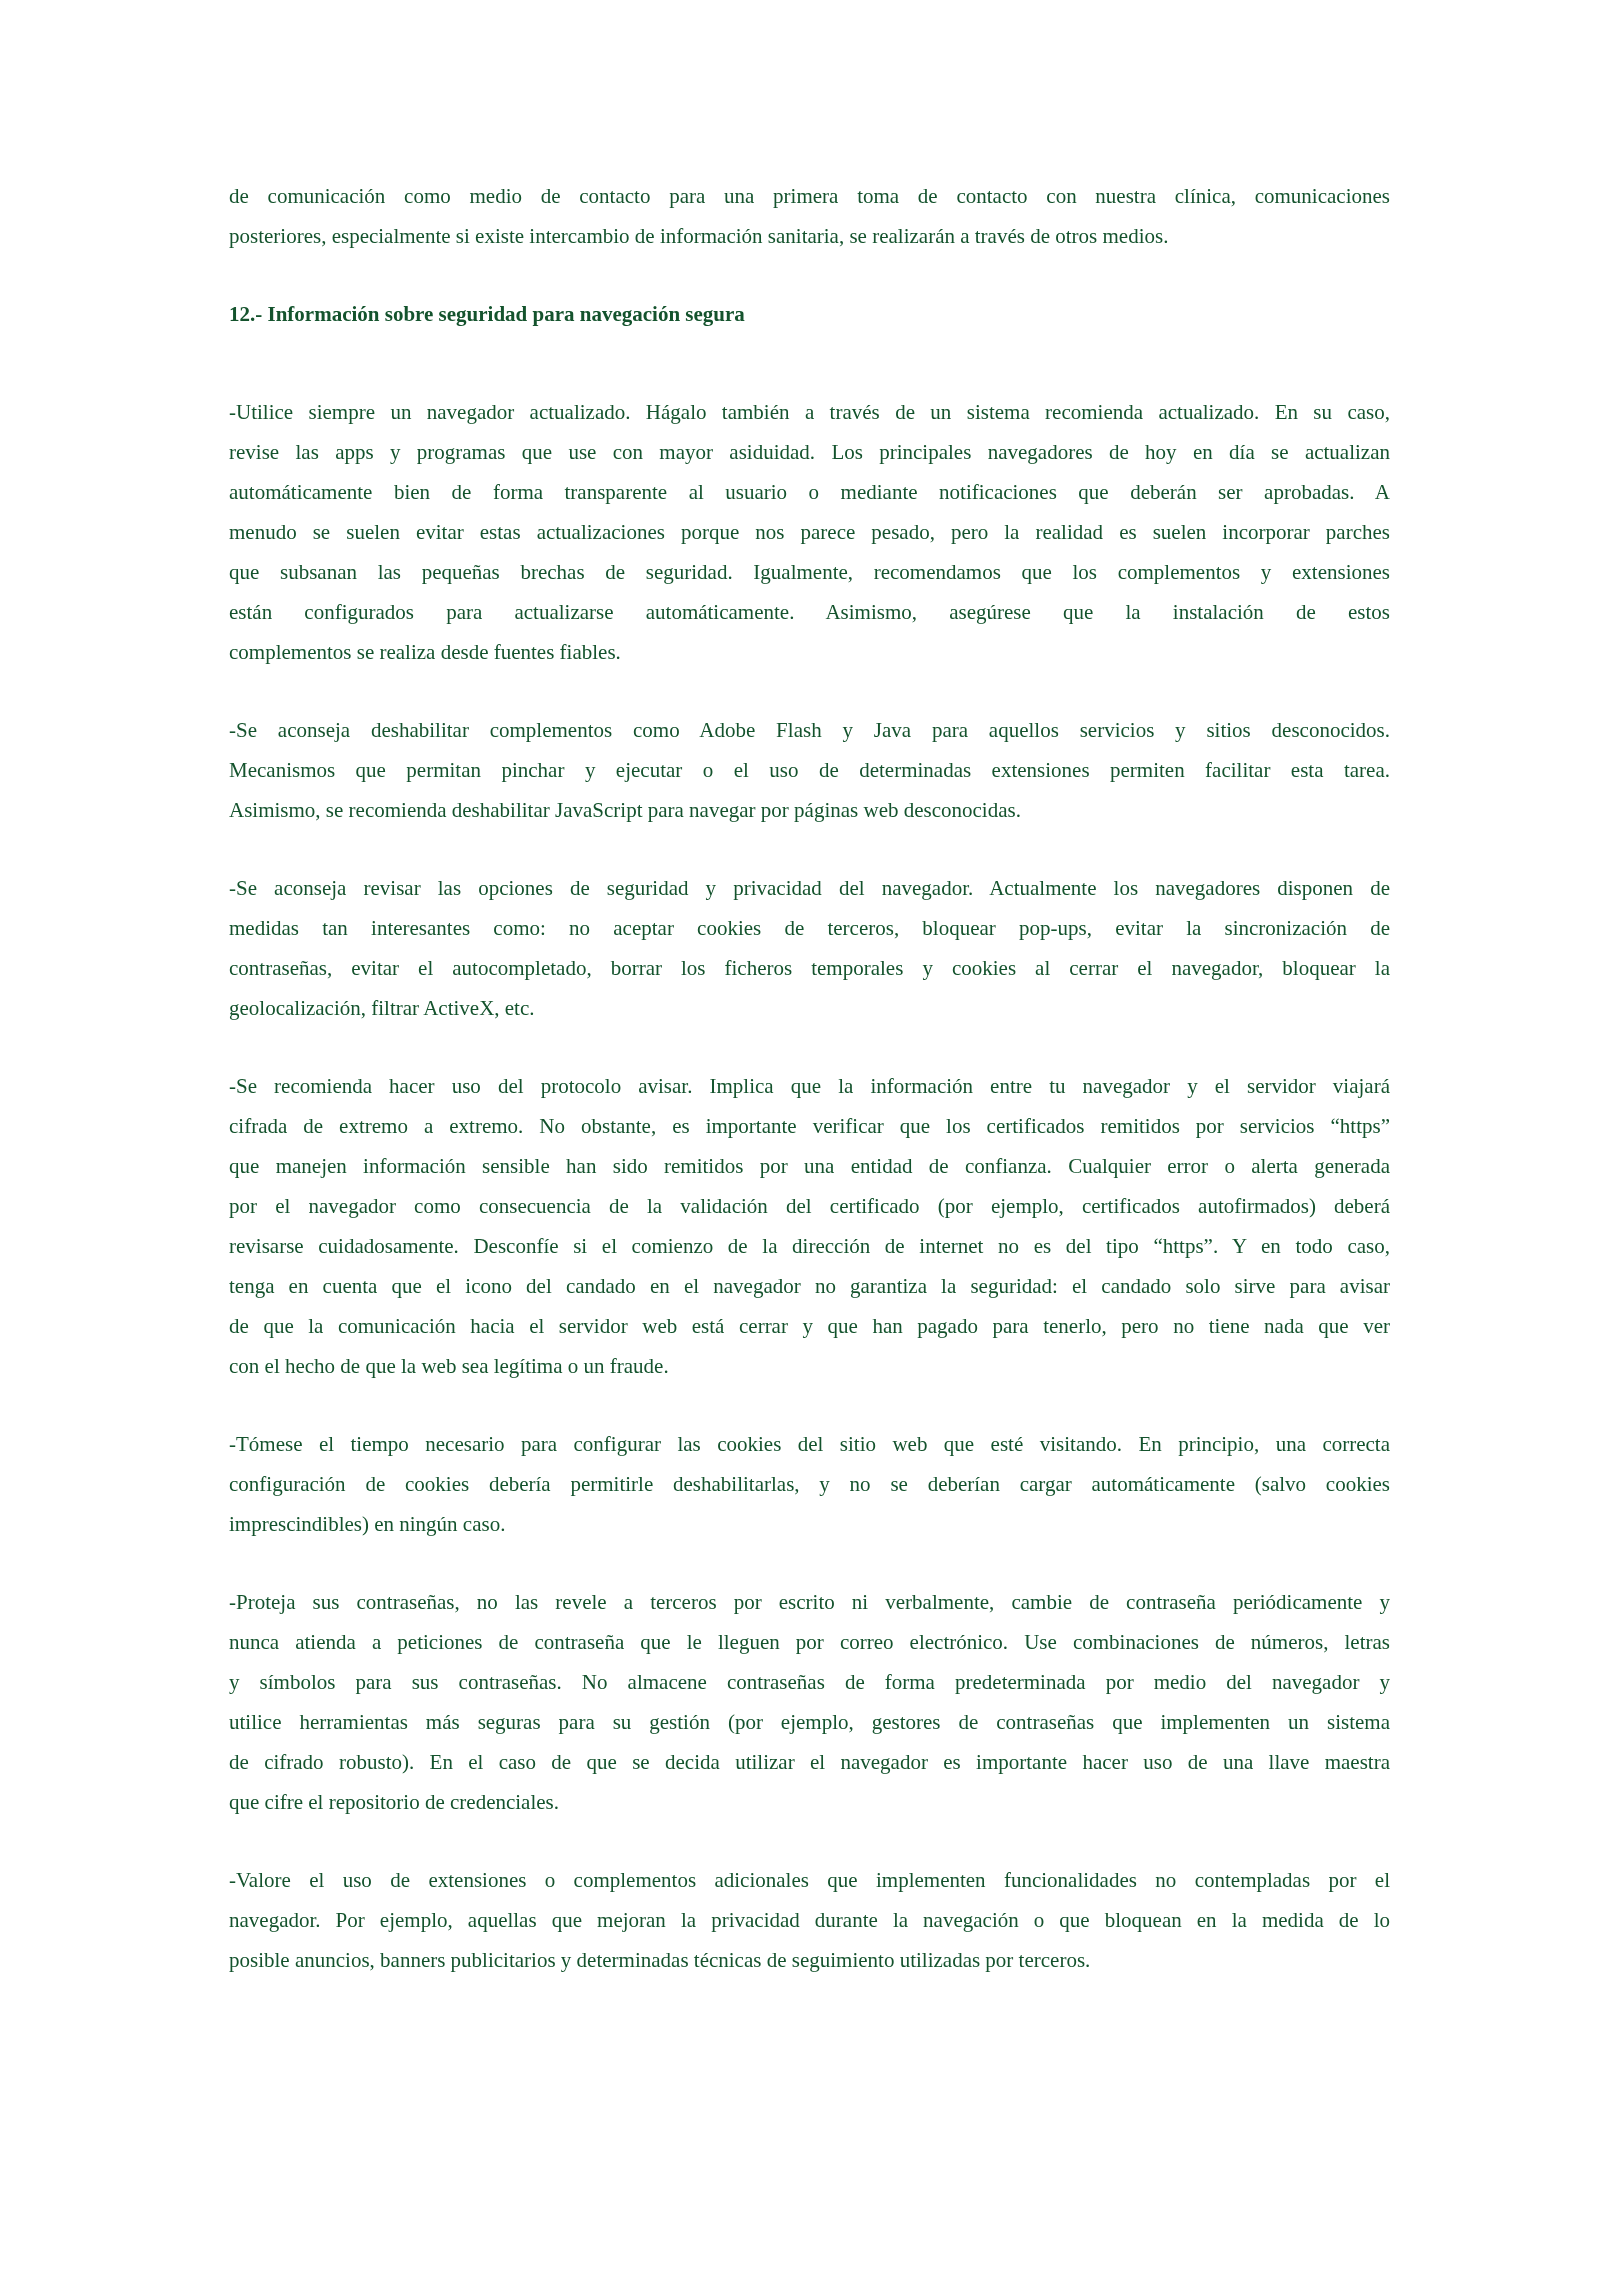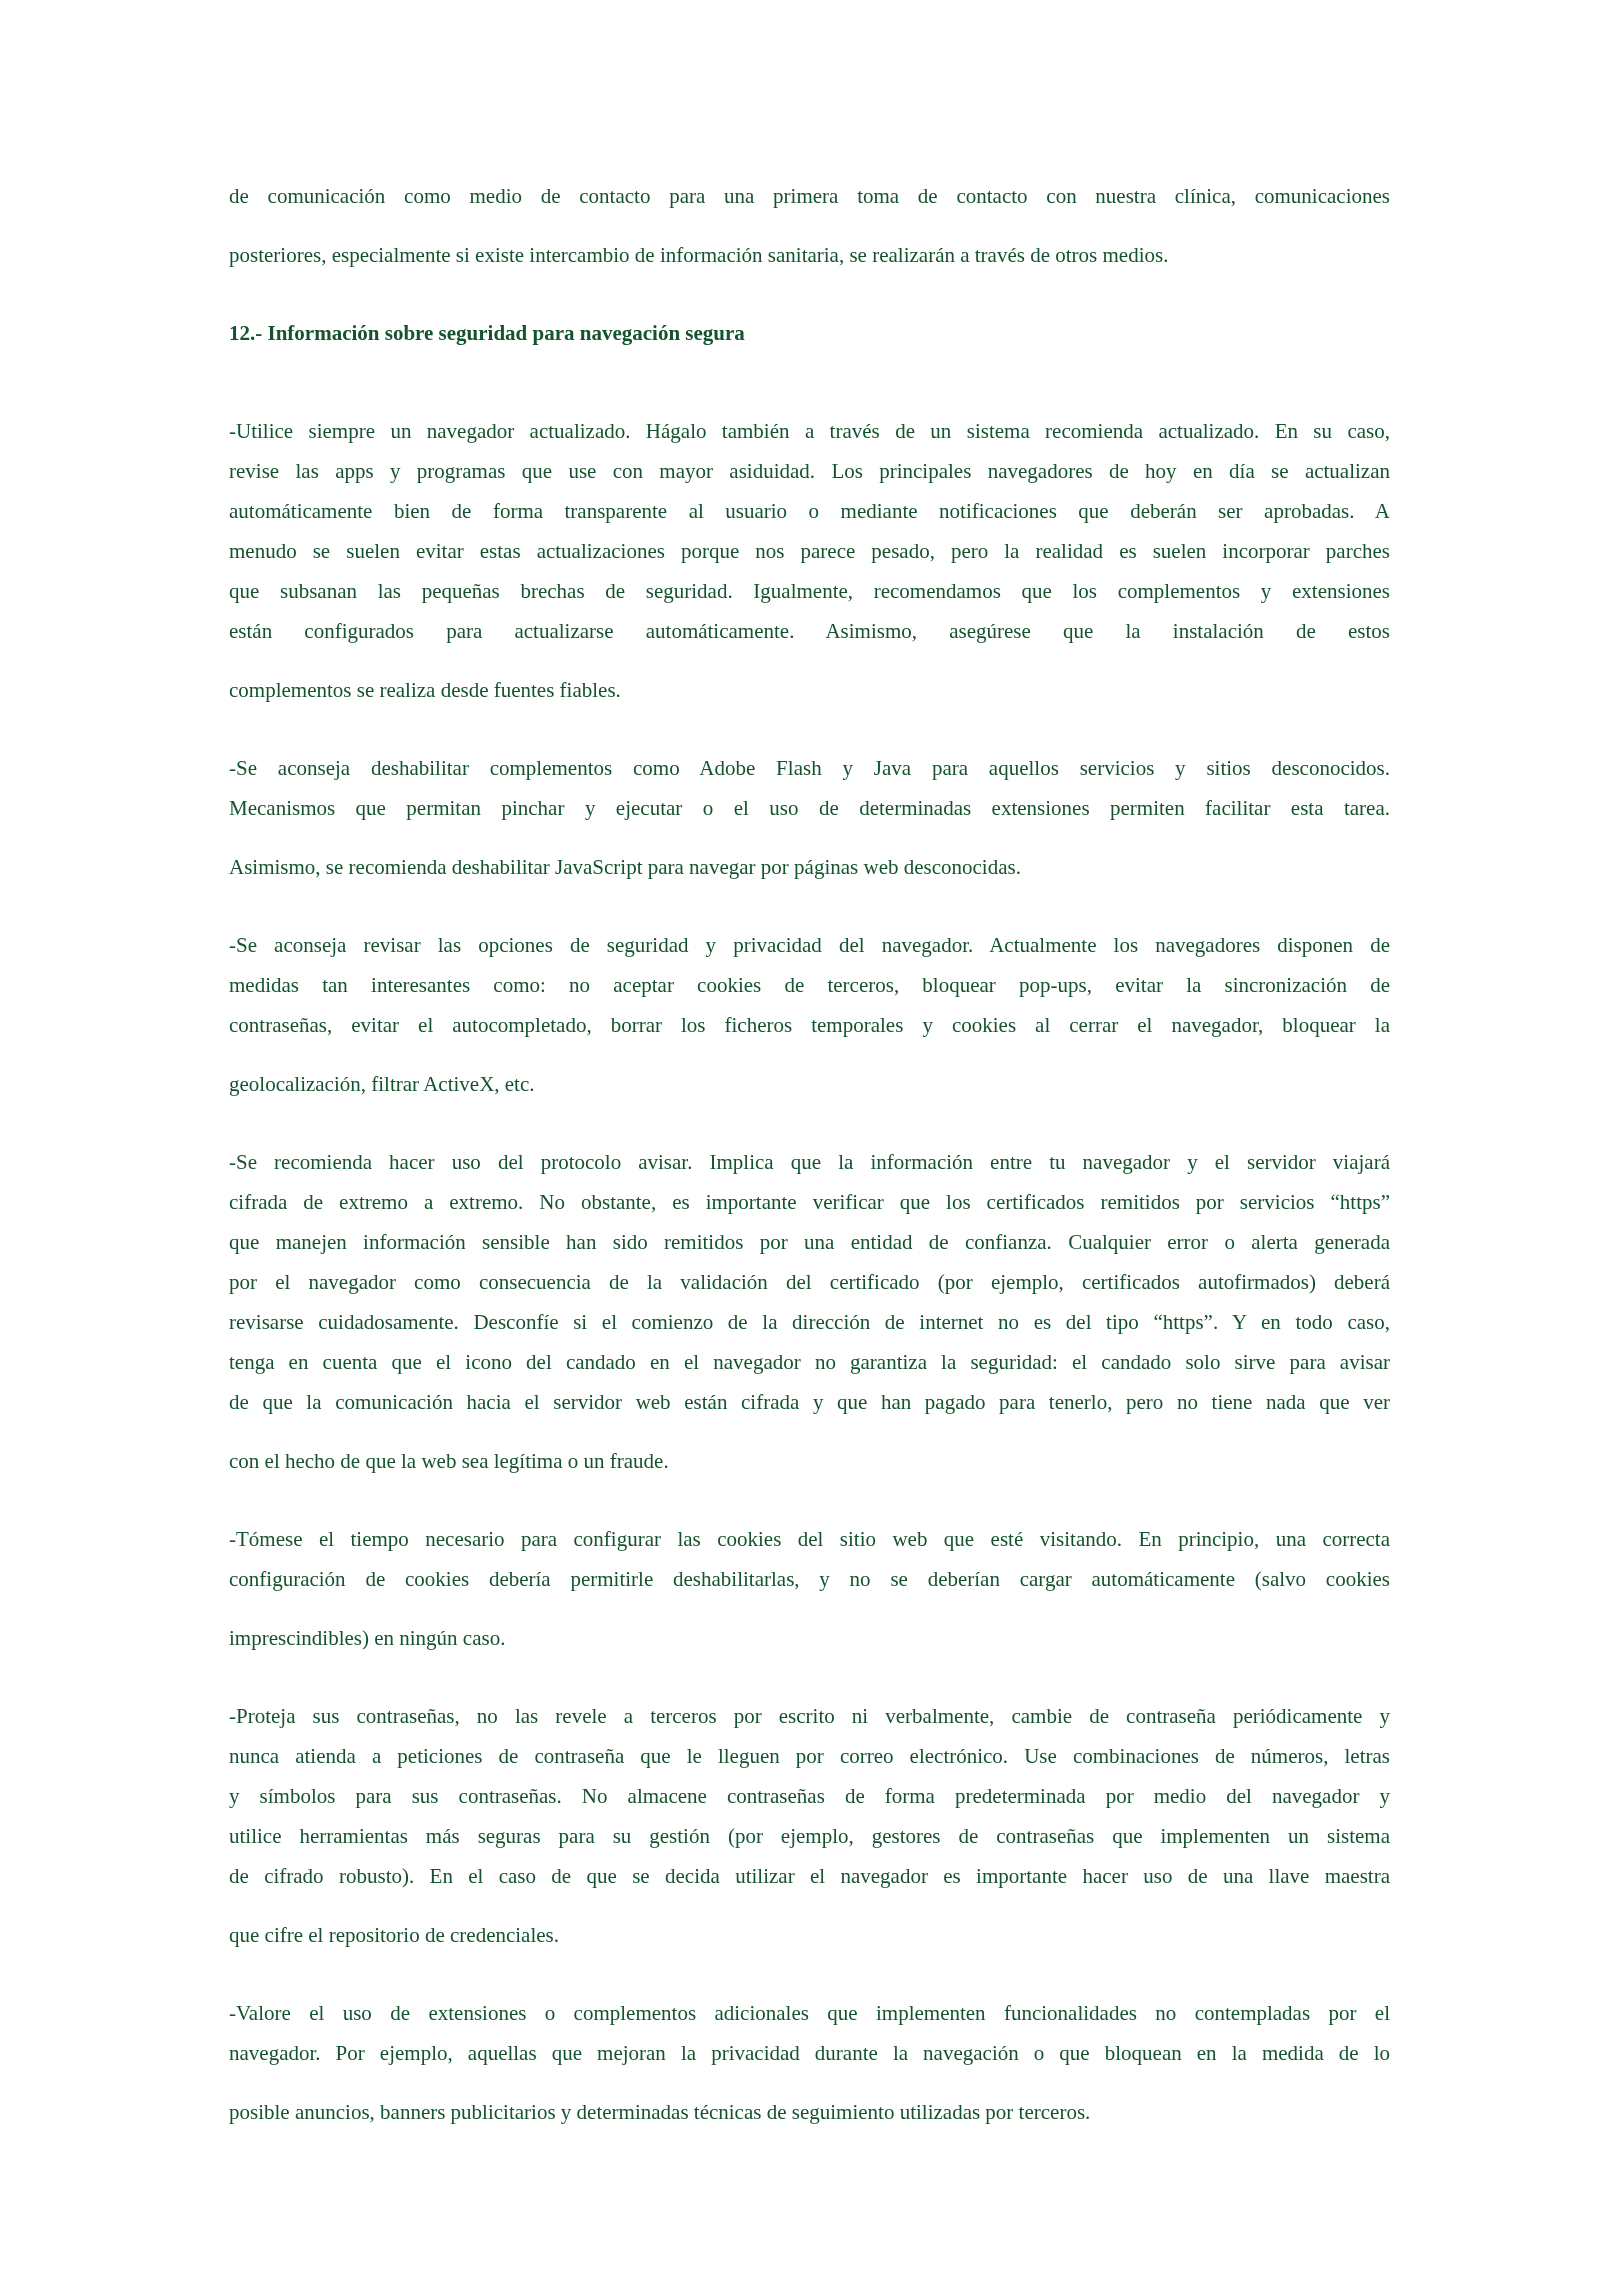--- a/index.html
+++ b/index.html
@@ -24,21 +24,20 @@
     padding: 0;
   }
   .line {
     display: block;
     line-height: 40px;
     text-align: justify;
     text-align-last: justify;
   }
   .line.last {
     text-align-last: left;
-    margin-top: 19px;
   }
   .heading {
     font-weight: bold;
     font-size: 21px;
     line-height: 40px;
     margin: 0 0 58px 0;
     text-align: left;
   }
 </style>
 </head>
@@ -76,21 +75,21 @@
     <span class="line last">geolocalización, filtrar ActiveX, etc.</span>
   </p>
 
   <p class="para">
     <span class="line">-Se recomienda hacer uso del protocolo avisar. Implica que la información entre tu navegador y el servidor viajará</span>
     <span class="line">cifrada de extremo a extremo. No obstante, es importante verificar que los certificados remitidos por servicios “https”</span>
     <span class="line">que manejen información sensible han sido remitidos por una entidad de confianza. Cualquier error o alerta generada</span>
     <span class="line">por el navegador como consecuencia de la validación del certificado (por ejemplo, certificados autofirmados) deberá</span>
     <span class="line">revisarse cuidadosamente. Desconfíe si el comienzo de la dirección de internet no es del tipo “https”. Y en todo caso,</span>
     <span class="line">tenga en cuenta que el icono del candado en el navegador no garantiza la seguridad: el candado solo sirve para avisar</span>
-    <span class="line">de que la comunicación hacia el servidor web están cifrada y que han pagado para tenerlo, pero no tiene nada que ver</span>
+    <span class="line">de que la comunicación hacia el servidor web está cerrar y que han pagado para tenerlo, pero no tiene nada que ver</span>
     <span class="line last">con el hecho de que la web sea legítima o un fraude.</span>
   </p>
 
   <p class="para">
     <span class="line">-Tómese el tiempo necesario para configurar las cookies del sitio web que esté visitando. En principio, una correcta</span>
     <span class="line">configuración de cookies debería permitirle deshabilitarlas, y no se deberían cargar automáticamente (salvo cookies</span>
     <span class="line last">imprescindibles) en ningún caso.</span>
   </p>
 
   <p class="para">

